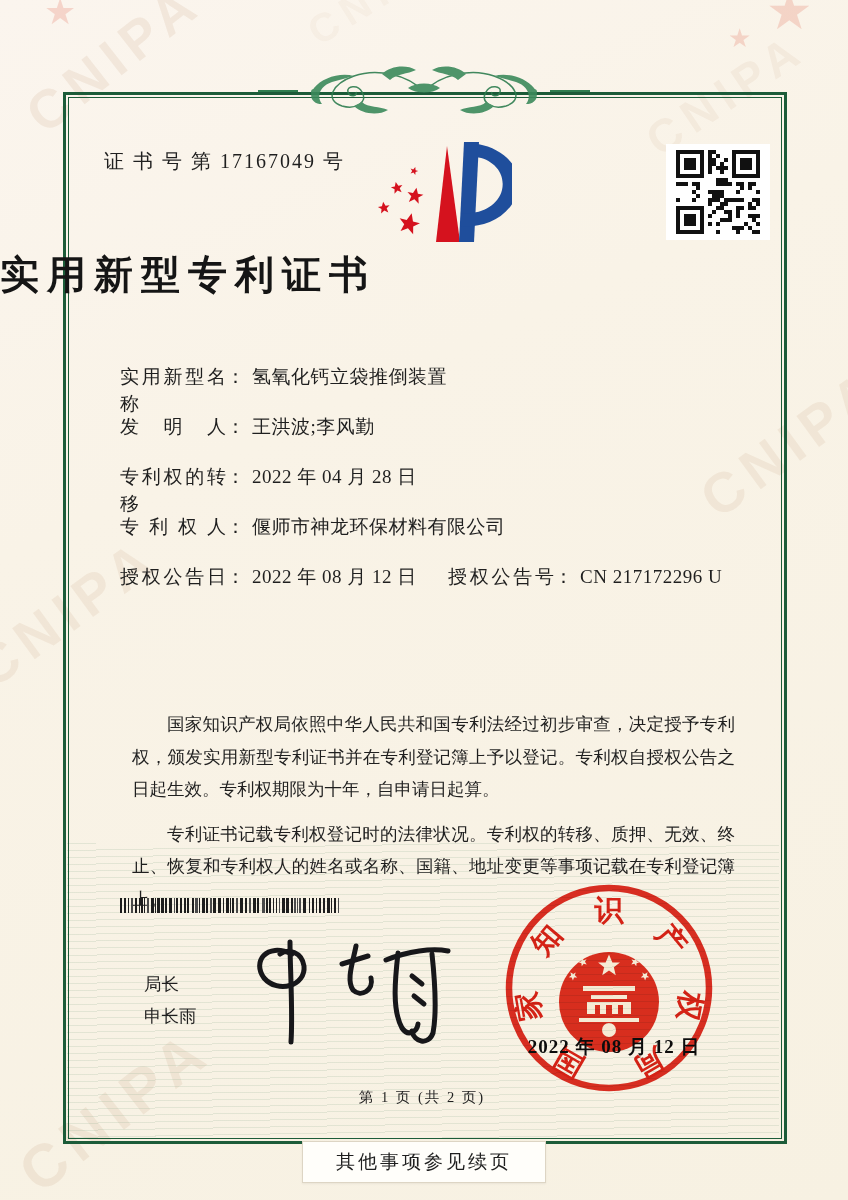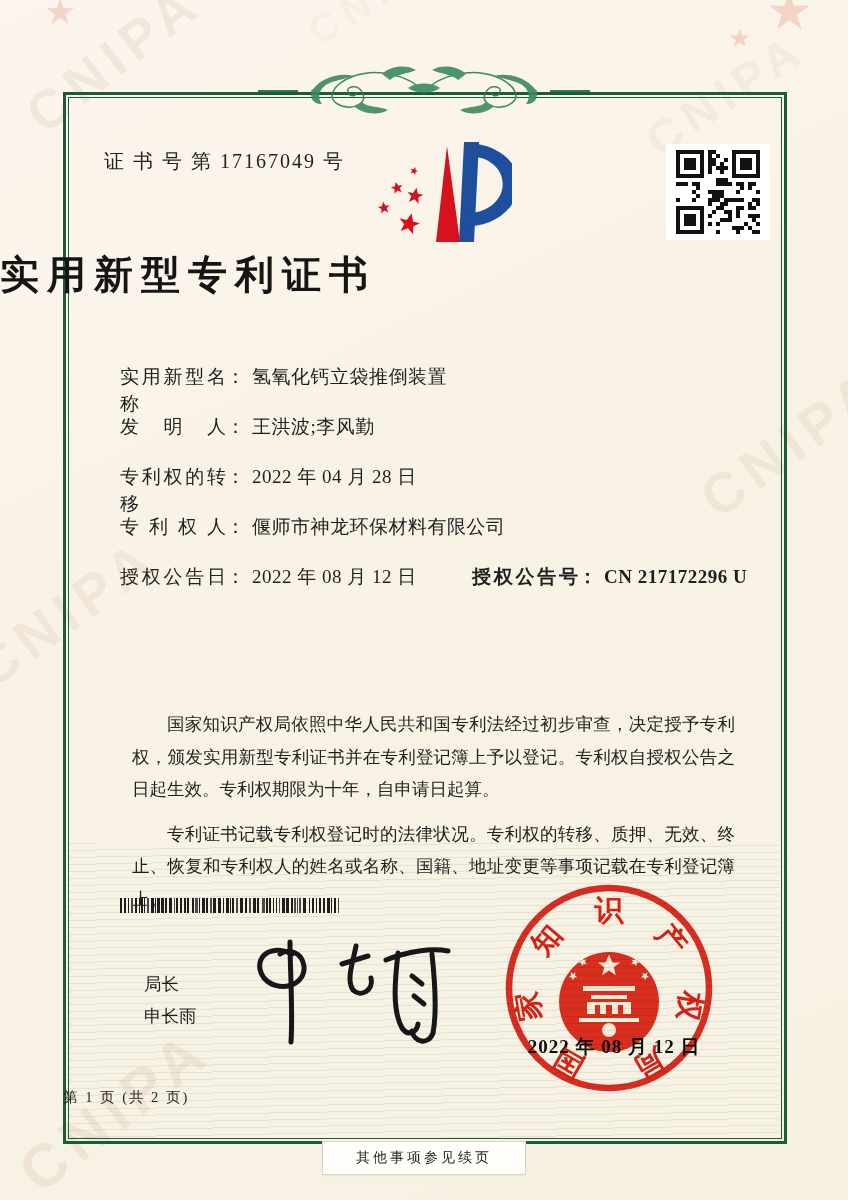--- a/index.html
+++ b/index.html
@@ -26,39 +26,39 @@
   .qrbox{position:absolute;left:666px;top:144px;width:104px;height:96px;background:#fff;
       display:flex;align-items:center;justify-content:center;}
   .title{position:absolute;left:0;right:0;top:248px;
       font-size:39px;font-weight:700;letter-spacing:8px;color:#151515;}
   
   .fields{position:absolute;left:120px;top:356px;width:630px;font-size:19px;margin-top:7px;}
   .frow{height:50px;line-height:27px;position:relative;}
   .flabel{display:inline-block;width:106px;text-align:justify;text-align-last:justify;vertical-align:top;}
   .colon{margin-right:7px;}
   .fvalue{letter-spacing:.5px;}
-  .pair2{position:absolute;left:352px;top:0;font-weight:bold;}
+  .pair2{position:absolute;left:328px;top:0;}
   
   .paras{position:absolute;left:120px;top:696px;width:627px;font-size:17.5px;
       line-height:1.86;text-align:justify;}
   .paras p{margin:12px;text-indent:2em;}
   
   .barcode{position:absolute;left:120px;top:898px;width:222px;height:15px;}
   .director{position:absolute;left:124px;top:968px;font-size:17.5px;line-height:32px;margin-left:20px;}
   .signature{position:absolute;left:236px;top:938px;}
   .seal{position:absolute;left:495px;top:874px;width:228px;height:228px;mix-blend-mode:multiply;}
   .seal svg{position:absolute;left:0;top:0;}
   .seal-char{position:absolute;font-weight:700;color:#dc2418;font-size:29px;
       font-family:"Liberation Serif","DejaVu Serif",serif;}
   .sealdate{position:absolute;left:516px;top:1034px;width:196px;text-align:center;
       font-size:19px;font-weight:600;letter-spacing:1px;color:#0c0c0c;}
-  .pagenum{position:absolute;left:63px;width:718px;top:1088px;
+  .pagenum{position:absolute;left:63px;width:718px;top:1088px;text-align:center;
       font-size:14.5px;letter-spacing:2px;}
   .contbox{position:absolute;left:50%;top:1141px;transform:translateX(-50%);
-      background:#fffefa;border:1px solid #ddd5c4;padding:7px 33px;font-size:14px;
+      background:#fffefa;border:1px solid #ddd5c4;padding:7px 33px;font-size:19px;
       letter-spacing:3px;box-shadow:0 1px 2px rgba(0,0,0,.06);white-space:nowrap;}
 </style>
 </head>
 <body>
 
 <div class="page">
 
   <div id="wmlayer">
       <div class="wm" style="left: 14px; top: 96px; font-size: 54px; opacity: 0.45; transform: rotate(-38deg);">CNIPA</div>
       <div class="wm" style="left: 636px; top: 122px; font-size: 46px; opacity: 0.32; transform: rotate(-34deg);">CNIPA</div>

